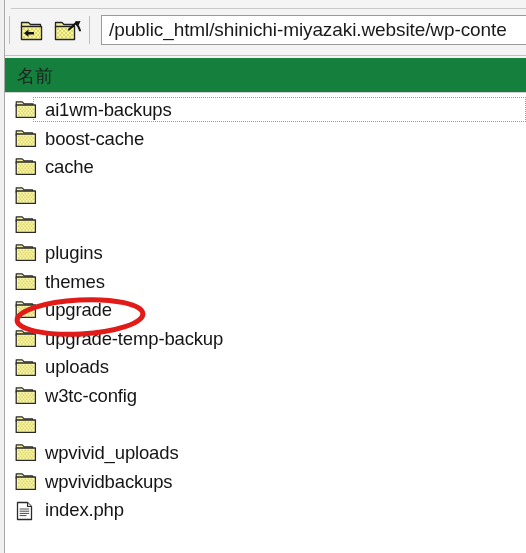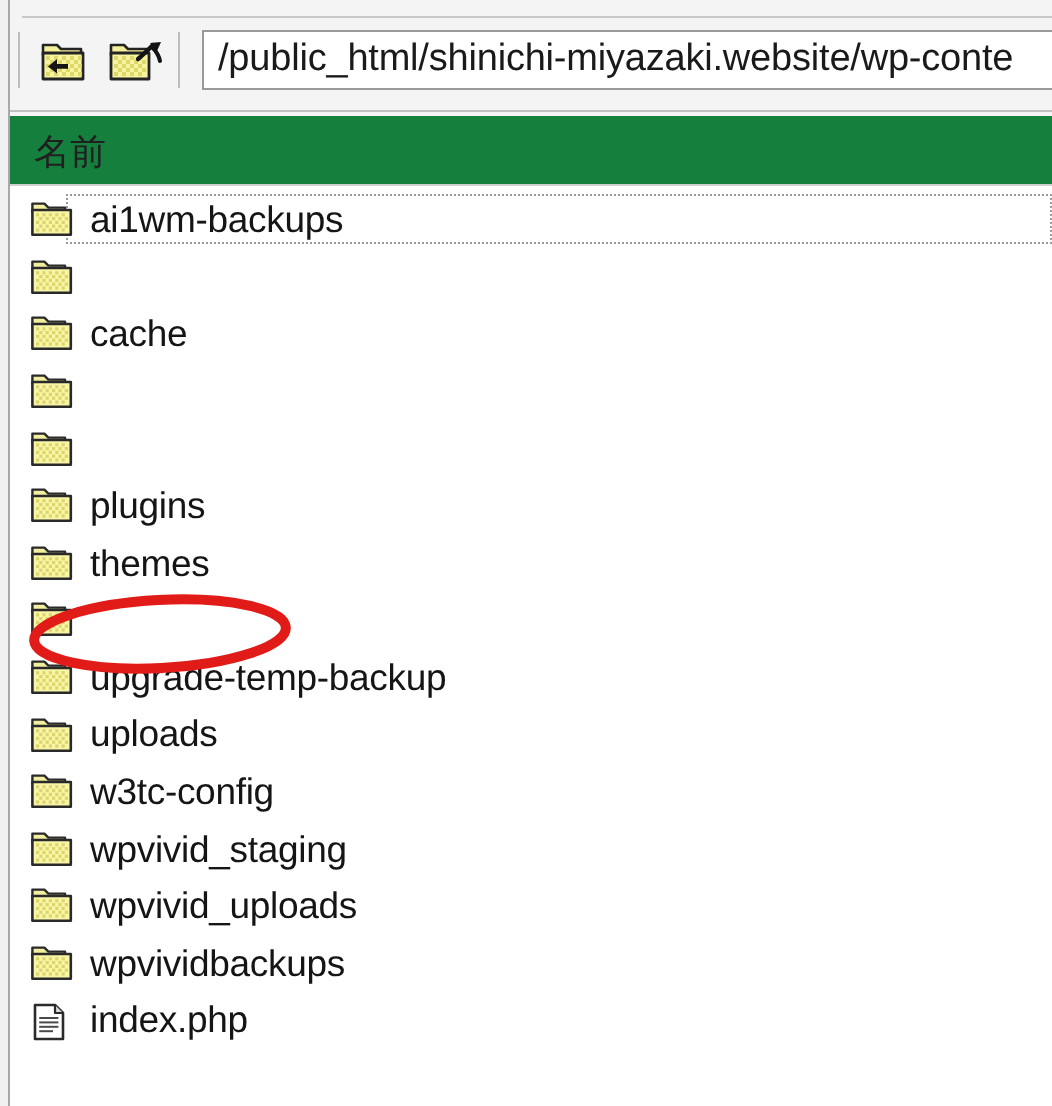--- a/index.html
+++ b/index.html
@@ -360,20 +360,21 @@
                 <rect x="14.2" y="12.3" width="1.6" height="1.6"></rect>
                 <rect x="17.4" y="12.3" width="1.6" height="1.6"></rect>
                 <rect x="3" y="14.2" width="1.6" height="1.6"></rect>
                 <rect x="6.2" y="14.2" width="1.6" height="1.6"></rect>
                 <rect x="9.4" y="14.2" width="1.6" height="1.6"></rect>
                 <rect x="12.6" y="14.2" width="1.6" height="1.6"></rect>
                 <rect x="15.8" y="14.2" width="1.6" height="1.6"></rect>
               </g>
             </svg>
           </span>
+          <span class="row-label">boost-cache</span>
         </div>
         <div class="row">
           <span class="row-icon">
             <svg class="icon-svg" width="22" height="19" viewBox="0 0 22 19">
               <path d="M1.2 4.2 L1.2 1.8 L7.2 1.8 L9.2 3.8 L17.5 3.8 L17.5 6.2 L1.2 6.2 Z" fill="#f3efa0" stroke="#2a2a2a" stroke-width="1.2" stroke-linejoin="round"></path>
               <path d="M1.2 5.0 L20.4 5.0 L20.4 17.4 L1.2 17.4 Z" fill="#f8f5a6" stroke="#2a2a2a" stroke-width="1.3" stroke-linejoin="round"></path>
               <g fill="#dcd56c">
                 <rect x="3" y="6.6" width="1.6" height="1.6"></rect>
                 <rect x="6.2" y="6.6" width="1.6" height="1.6"></rect>
                 <rect x="9.4" y="6.6" width="1.6" height="1.6"></rect>
@@ -573,20 +574,21 @@
                 <rect x="14.2" y="12.3" width="1.6" height="1.6"></rect>
                 <rect x="17.4" y="12.3" width="1.6" height="1.6"></rect>
                 <rect x="3" y="14.2" width="1.6" height="1.6"></rect>
                 <rect x="6.2" y="14.2" width="1.6" height="1.6"></rect>
                 <rect x="9.4" y="14.2" width="1.6" height="1.6"></rect>
                 <rect x="12.6" y="14.2" width="1.6" height="1.6"></rect>
                 <rect x="15.8" y="14.2" width="1.6" height="1.6"></rect>
               </g>
             </svg>
           </span>
+          <span class="row-label">upgrade</span>
         </div>
         <div class="row">
           <span class="row-icon">
             <svg class="icon-svg" width="22" height="19" viewBox="0 0 22 19">
               <path d="M1.2 4.2 L1.2 1.8 L7.2 1.8 L9.2 3.8 L17.5 3.8 L17.5 6.2 L1.2 6.2 Z" fill="#f3efa0" stroke="#2a2a2a" stroke-width="1.2" stroke-linejoin="round"></path>
               <path d="M1.2 5.0 L20.4 5.0 L20.4 17.4 L1.2 17.4 Z" fill="#f8f5a6" stroke="#2a2a2a" stroke-width="1.3" stroke-linejoin="round"></path>
               <g fill="#dcd56c">
                 <rect x="3" y="6.6" width="1.6" height="1.6"></rect>
                 <rect x="6.2" y="6.6" width="1.6" height="1.6"></rect>
                 <rect x="9.4" y="6.6" width="1.6" height="1.6"></rect>
@@ -716,21 +718,20 @@
                 <rect x="14.2" y="12.3" width="1.6" height="1.6"></rect>
                 <rect x="17.4" y="12.3" width="1.6" height="1.6"></rect>
                 <rect x="3" y="14.2" width="1.6" height="1.6"></rect>
                 <rect x="6.2" y="14.2" width="1.6" height="1.6"></rect>
                 <rect x="9.4" y="14.2" width="1.6" height="1.6"></rect>
                 <rect x="12.6" y="14.2" width="1.6" height="1.6"></rect>
                 <rect x="15.8" y="14.2" width="1.6" height="1.6"></rect>
               </g>
             </svg>
           </span>
-          <span class="row-label">wpvivid_staging</span>
         </div>
         <div class="row">
           <span class="row-icon">
             <svg class="icon-svg" width="22" height="19" viewBox="0 0 22 19">
               <path d="M1.2 4.2 L1.2 1.8 L7.2 1.8 L9.2 3.8 L17.5 3.8 L17.5 6.2 L1.2 6.2 Z" fill="#f3efa0" stroke="#2a2a2a" stroke-width="1.2" stroke-linejoin="round"></path>
               <path d="M1.2 5.0 L20.4 5.0 L20.4 17.4 L1.2 17.4 Z" fill="#f8f5a6" stroke="#2a2a2a" stroke-width="1.3" stroke-linejoin="round"></path>
               <g fill="#dcd56c">
                 <rect x="3" y="6.6" width="1.6" height="1.6"></rect>
                 <rect x="6.2" y="6.6" width="1.6" height="1.6"></rect>
                 <rect x="9.4" y="6.6" width="1.6" height="1.6"></rect>

